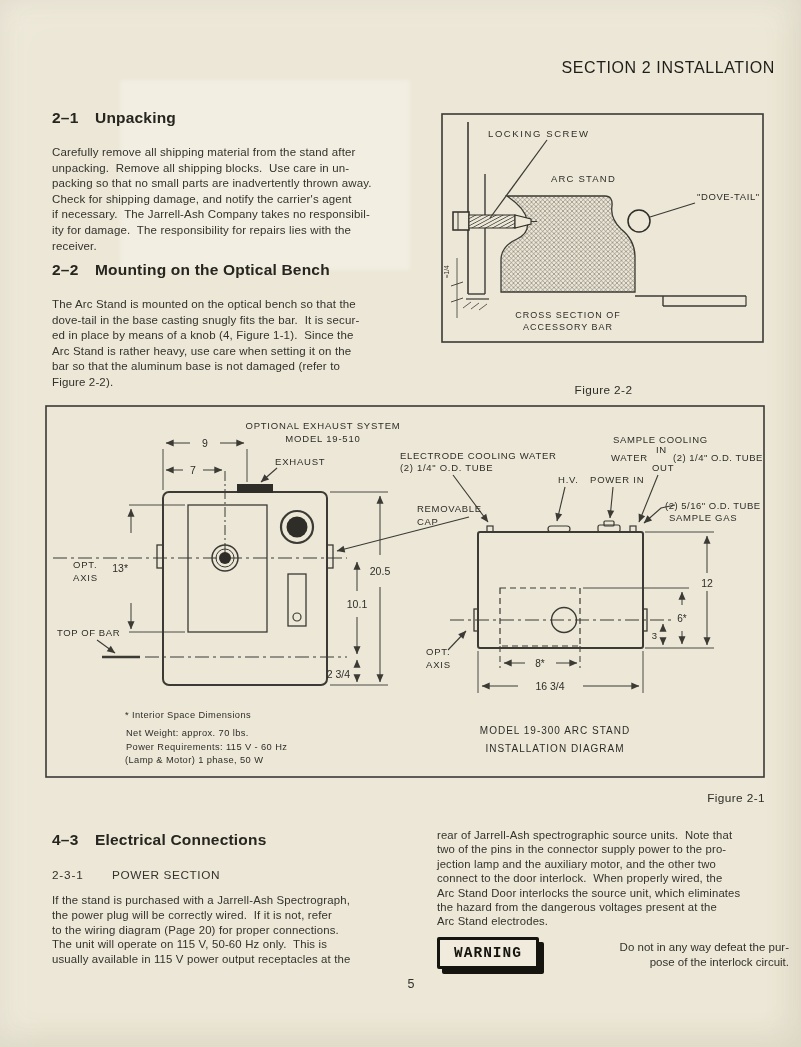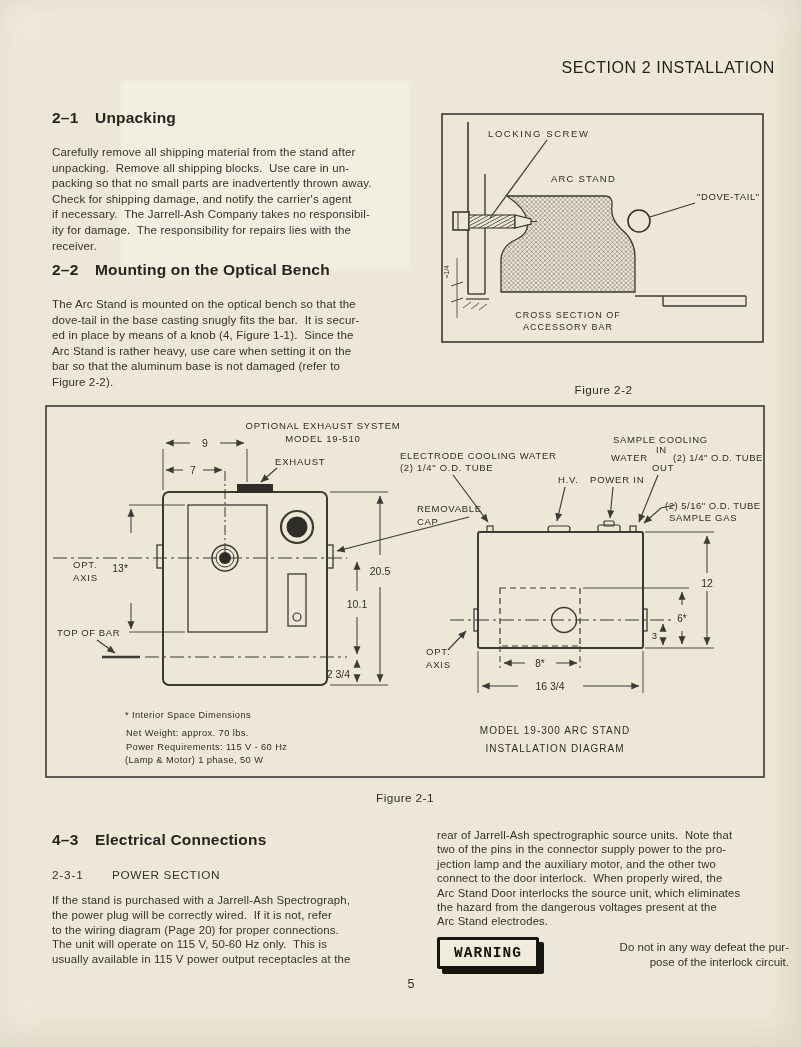--- a/index.html
+++ b/index.html
@@ -250,21 +250,21 @@
       <line class="ln" x1="403" y1="245" x2="421" y2="226" stroke-width="1.1" marker-end="url(#ah)"></line>
       <text x="510" y="329" font-size="10" letter-spacing="1" text-anchor="middle">MODEL 19-300 ARC STAND</text>
       <text x="510" y="347" font-size="10" letter-spacing="1" text-anchor="middle">INSTALLATION DIAGRAM</text>
 
       <text x="80" y="313" font-size="9.3" letter-spacing="0.4">* Interior Space Dimensions</text>
       <text x="81" y="331" font-size="9.3" letter-spacing="0.4">Net Weight:  approx. 70 lbs.</text>
       <text x="81" y="345" font-size="9.3" letter-spacing="0.4">Power Requirements:  115 V - 60 Hz</text>
       <text x="80" y="358" font-size="9.3" letter-spacing="0.4">(Lamp &amp; Motor)   1 phase, 50 W</text>
     </svg>
   </div>
-  <div class="caption" style="left:45px;top:791px;width:720px;">Figure 2-1</div>
+  <div class="caption" style="left:45px;top:791px;width:720px;text-align:right;">Figure 2-1</div>
 
   <div class="h2" style="left:52px;top:831px;">
     <span class="num">4–3</span><span class="gap"></span><span>Electrical Connections</span>
   </div>
   <div class="sub" style="left:52px;top:868px;">
     <span class="num">2-3-1</span><span>POWER SECTION</span>
   </div>
   <div class="body-text" style="left:52px;top:893px;width:375px;line-height:14.8px;font-size:11.4px;">If the stand is purchased with a Jarrell-Ash Spectrograph,
 the power plug will be correctly wired.  If it is not, refer
 to the wiring diagram (Page 20) for proper connections.

